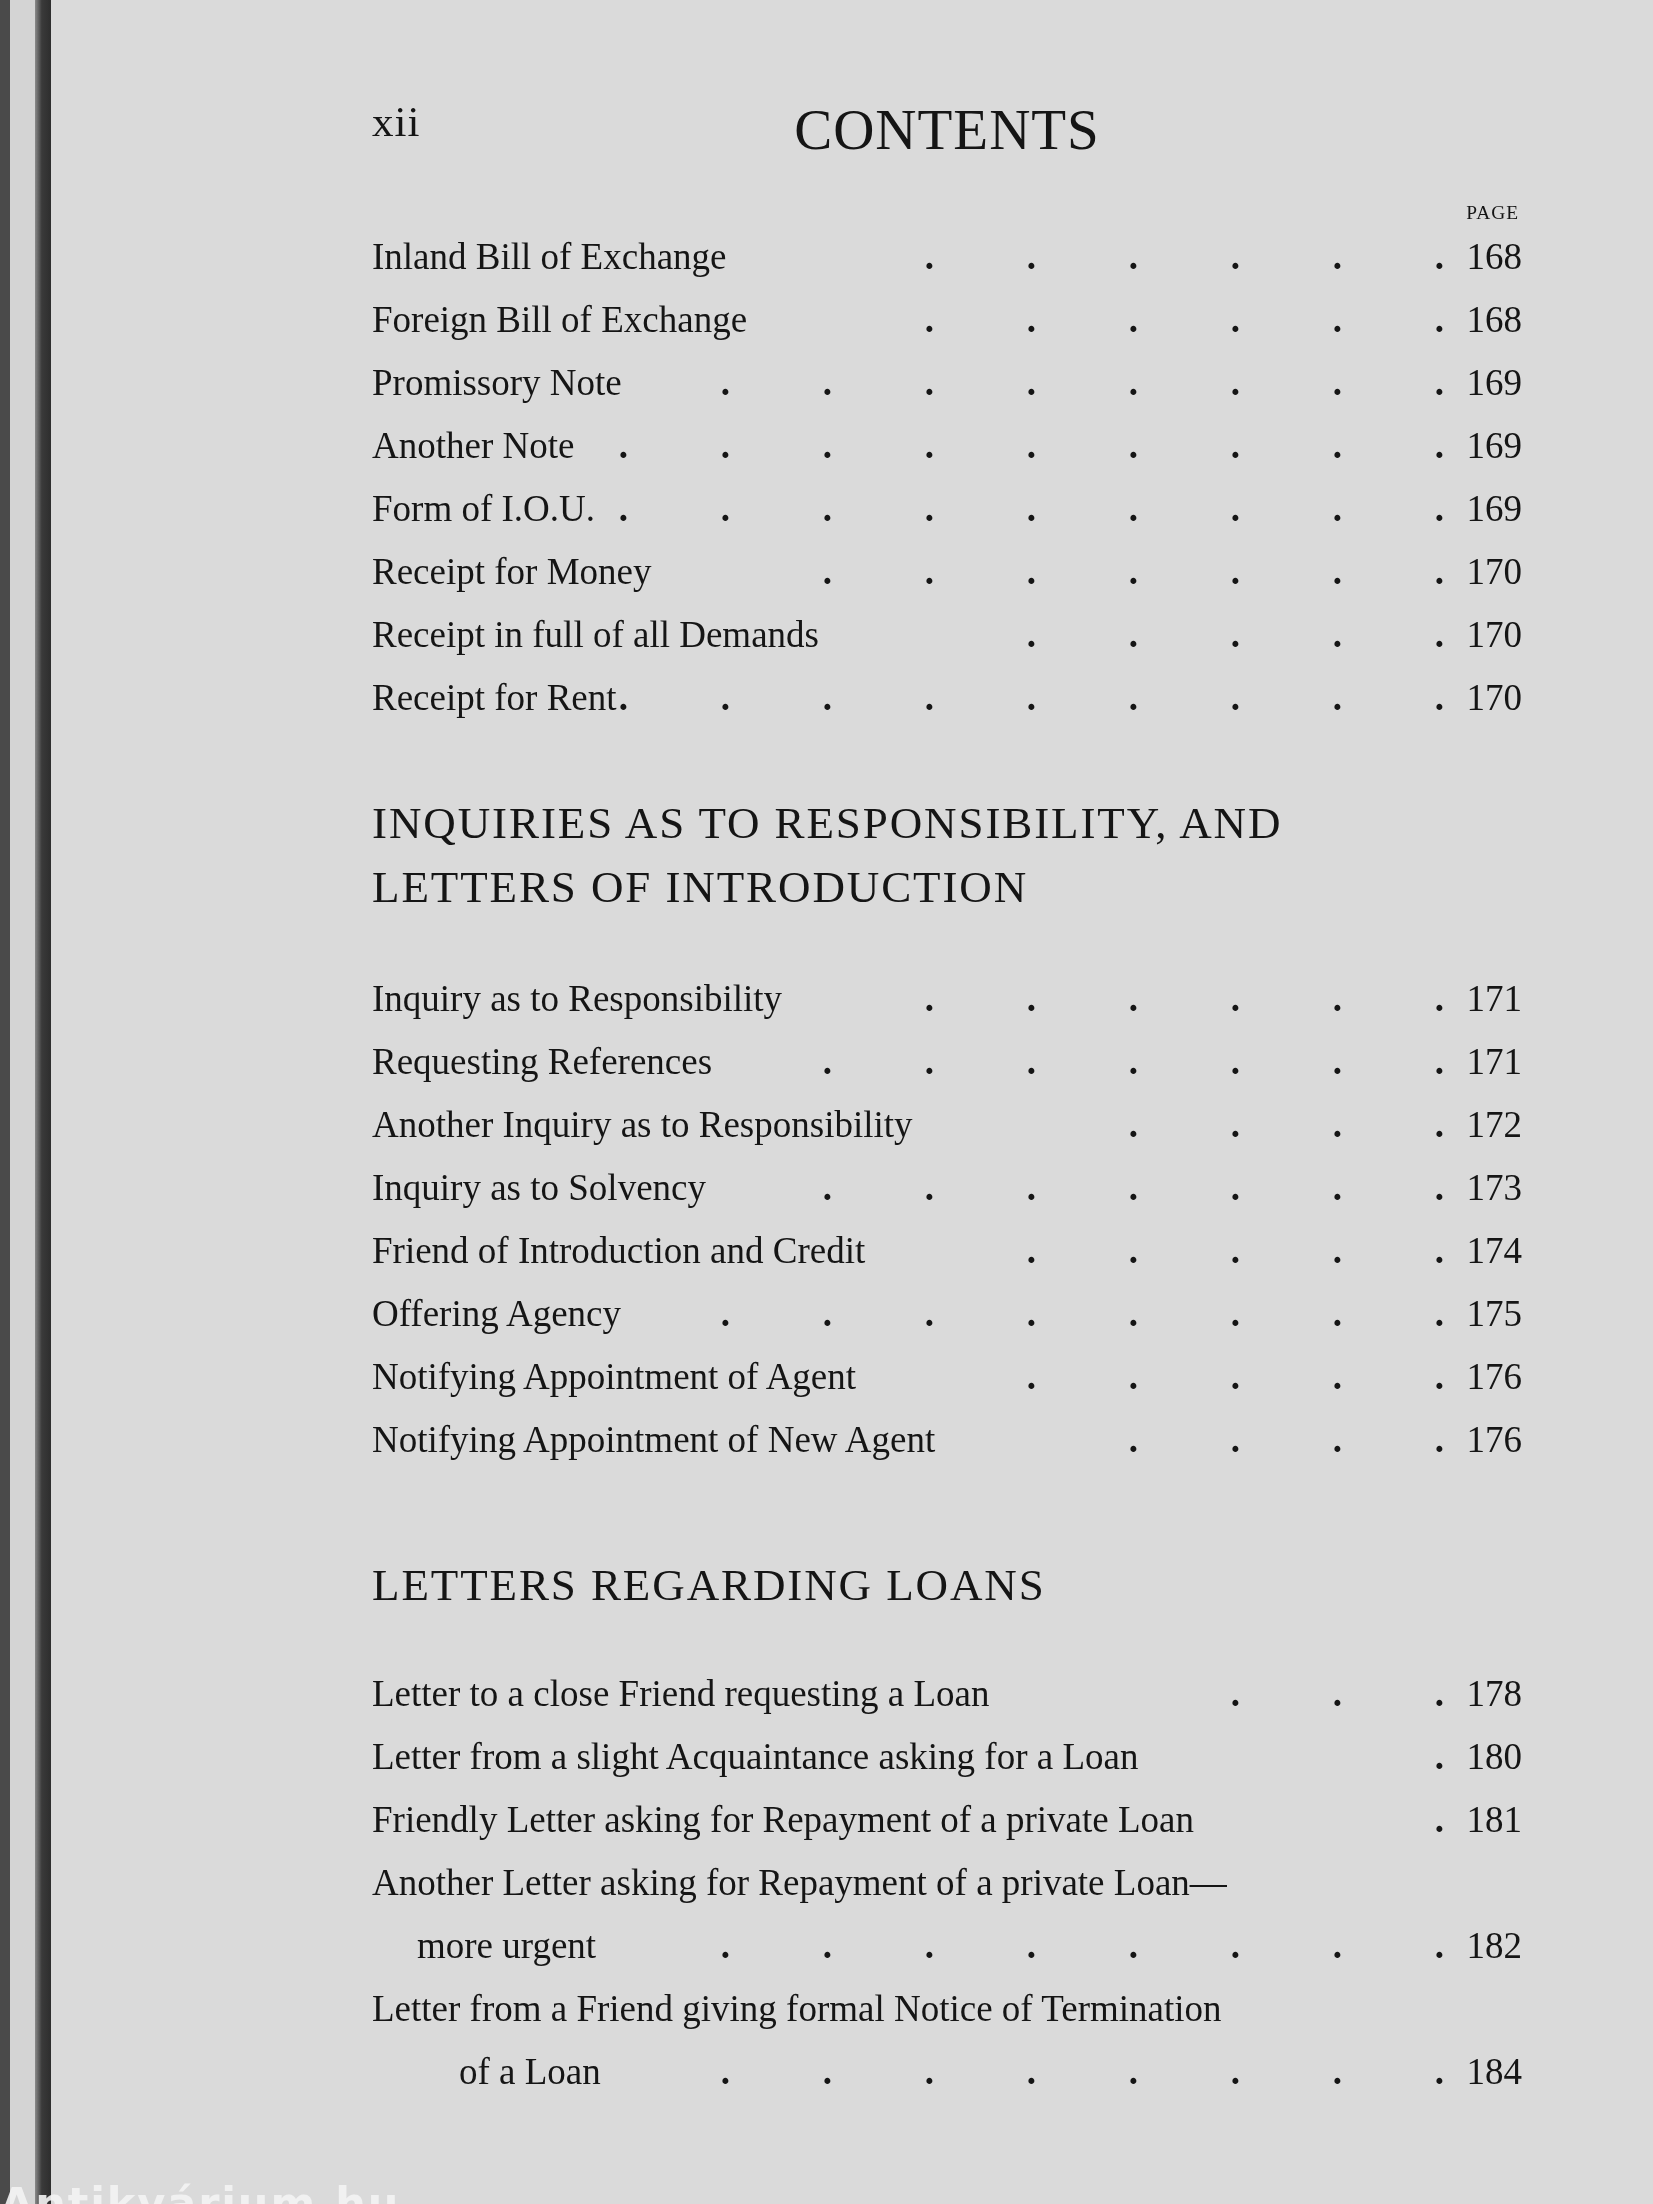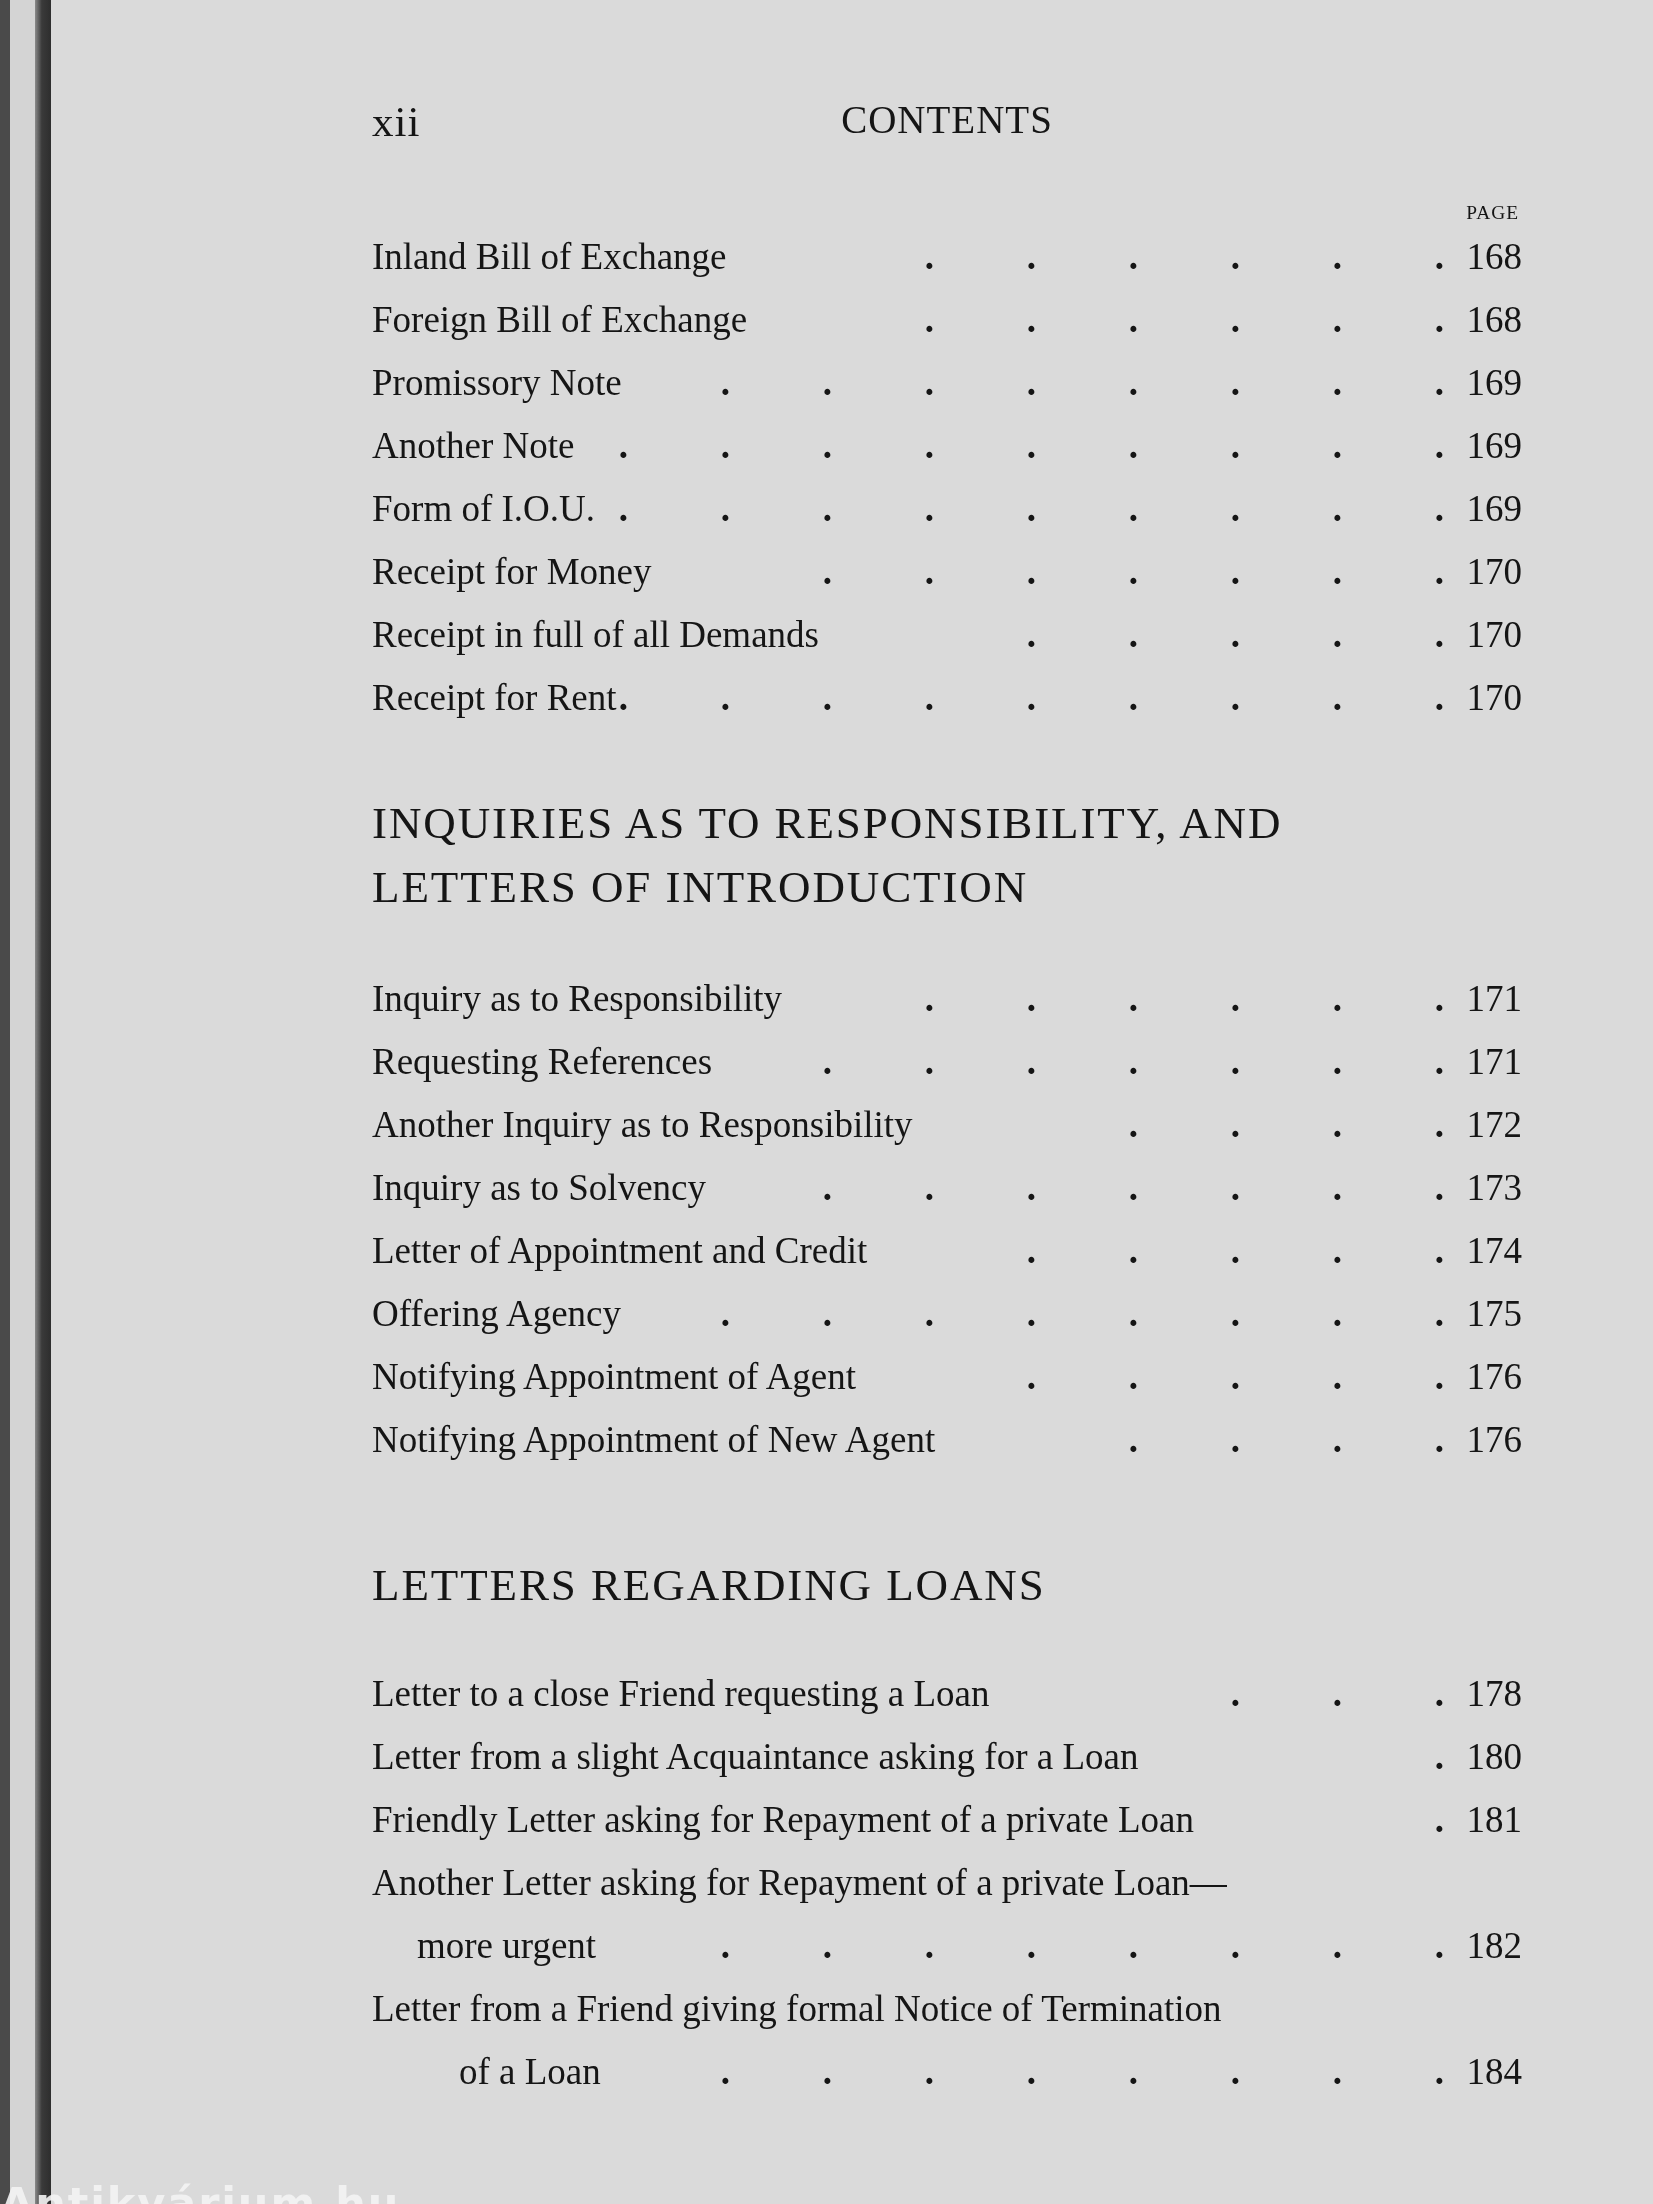--- a/index.html
+++ b/index.html
@@ -9,21 +9,21 @@
     font-family:"Liberation Serif","DejaVu Serif",serif;
     color:#151515;
   }
   .spine-outer { position:absolute; left:0; top:0; width:9.7px; height:100%; background:#4a4a4a; }
   .spine-gap { position:absolute; left:9.7px; top:0; width:25px; height:100%; background:#d4d4d4; }
   .spine-inner { position:absolute; left:35px; top:0; width:16.5px; height:100%; background:linear-gradient(90deg,#8a8a8a 0%,#3a3a3a 40%,#2c2c2c 100%); }
   .page { position:absolute; left:51px; top:0; right:0; bottom:0; background:#dadada; }
 
   .running-head { position:absolute; top:97px; left:372px; width:1150px; height:58px; }
   .folio { position:absolute; left:0; top:0; font-size:43px; letter-spacing:1px; }
-  .head-title { position:absolute; left:0; right:0; top:0; text-align:center; font-size:39px; letter-spacing:1px; }
+  .head-title { position:absolute; left:0; right:0; top:0; text-align:center; font-size:57px; letter-spacing:1px; }
   .page-col-label { position:absolute; left:1446px; top:202px; width:73px; text-align:right; font-size:19.4px; font-weight:normal; letter-spacing:1px; }
 
   .toc-block { position:absolute; left:372px; width:1150px; }
   .entry { position:relative; height:63px; font-size:37px; line-height:63px; }
   .entry .label { position:absolute; left:0; top:0; white-space:nowrap; }
   .entry .label.indent1 { left:45px; }
   .entry .label.indent2 { left:87px; }
   .entry .pg { position:absolute; right:0; top:0; width:68px; text-align:right; font-variant-numeric:oldstyle-nums; }
   .entry .leader { position:absolute; top:0; right:78px; height:100%; display:flex; justify-content:flex-end; }
   .entry .leader span { display:inline-block; width:102px; text-align:right; font-weight:bold; }
@@ -204,21 +204,21 @@
         <span>.</span>
         <span>.</span>
         <span>.</span>
         <span>.</span>
         <span>.</span>
         <span>.</span>
       </span>
       <span class="pg">173</span>
     </div>
   <div class="entry">
-      <span class="label">Letter of Appointment and Credit</span>
+      <span class="label">Friend of Introduction and Credit</span>
       <span class="leader">
         <span>.</span>
         <span>.</span>
         <span>.</span>
         <span>.</span>
         <span>.</span>
       </span>
       <span class="pg">174</span>
     </div>
   <div class="entry">

